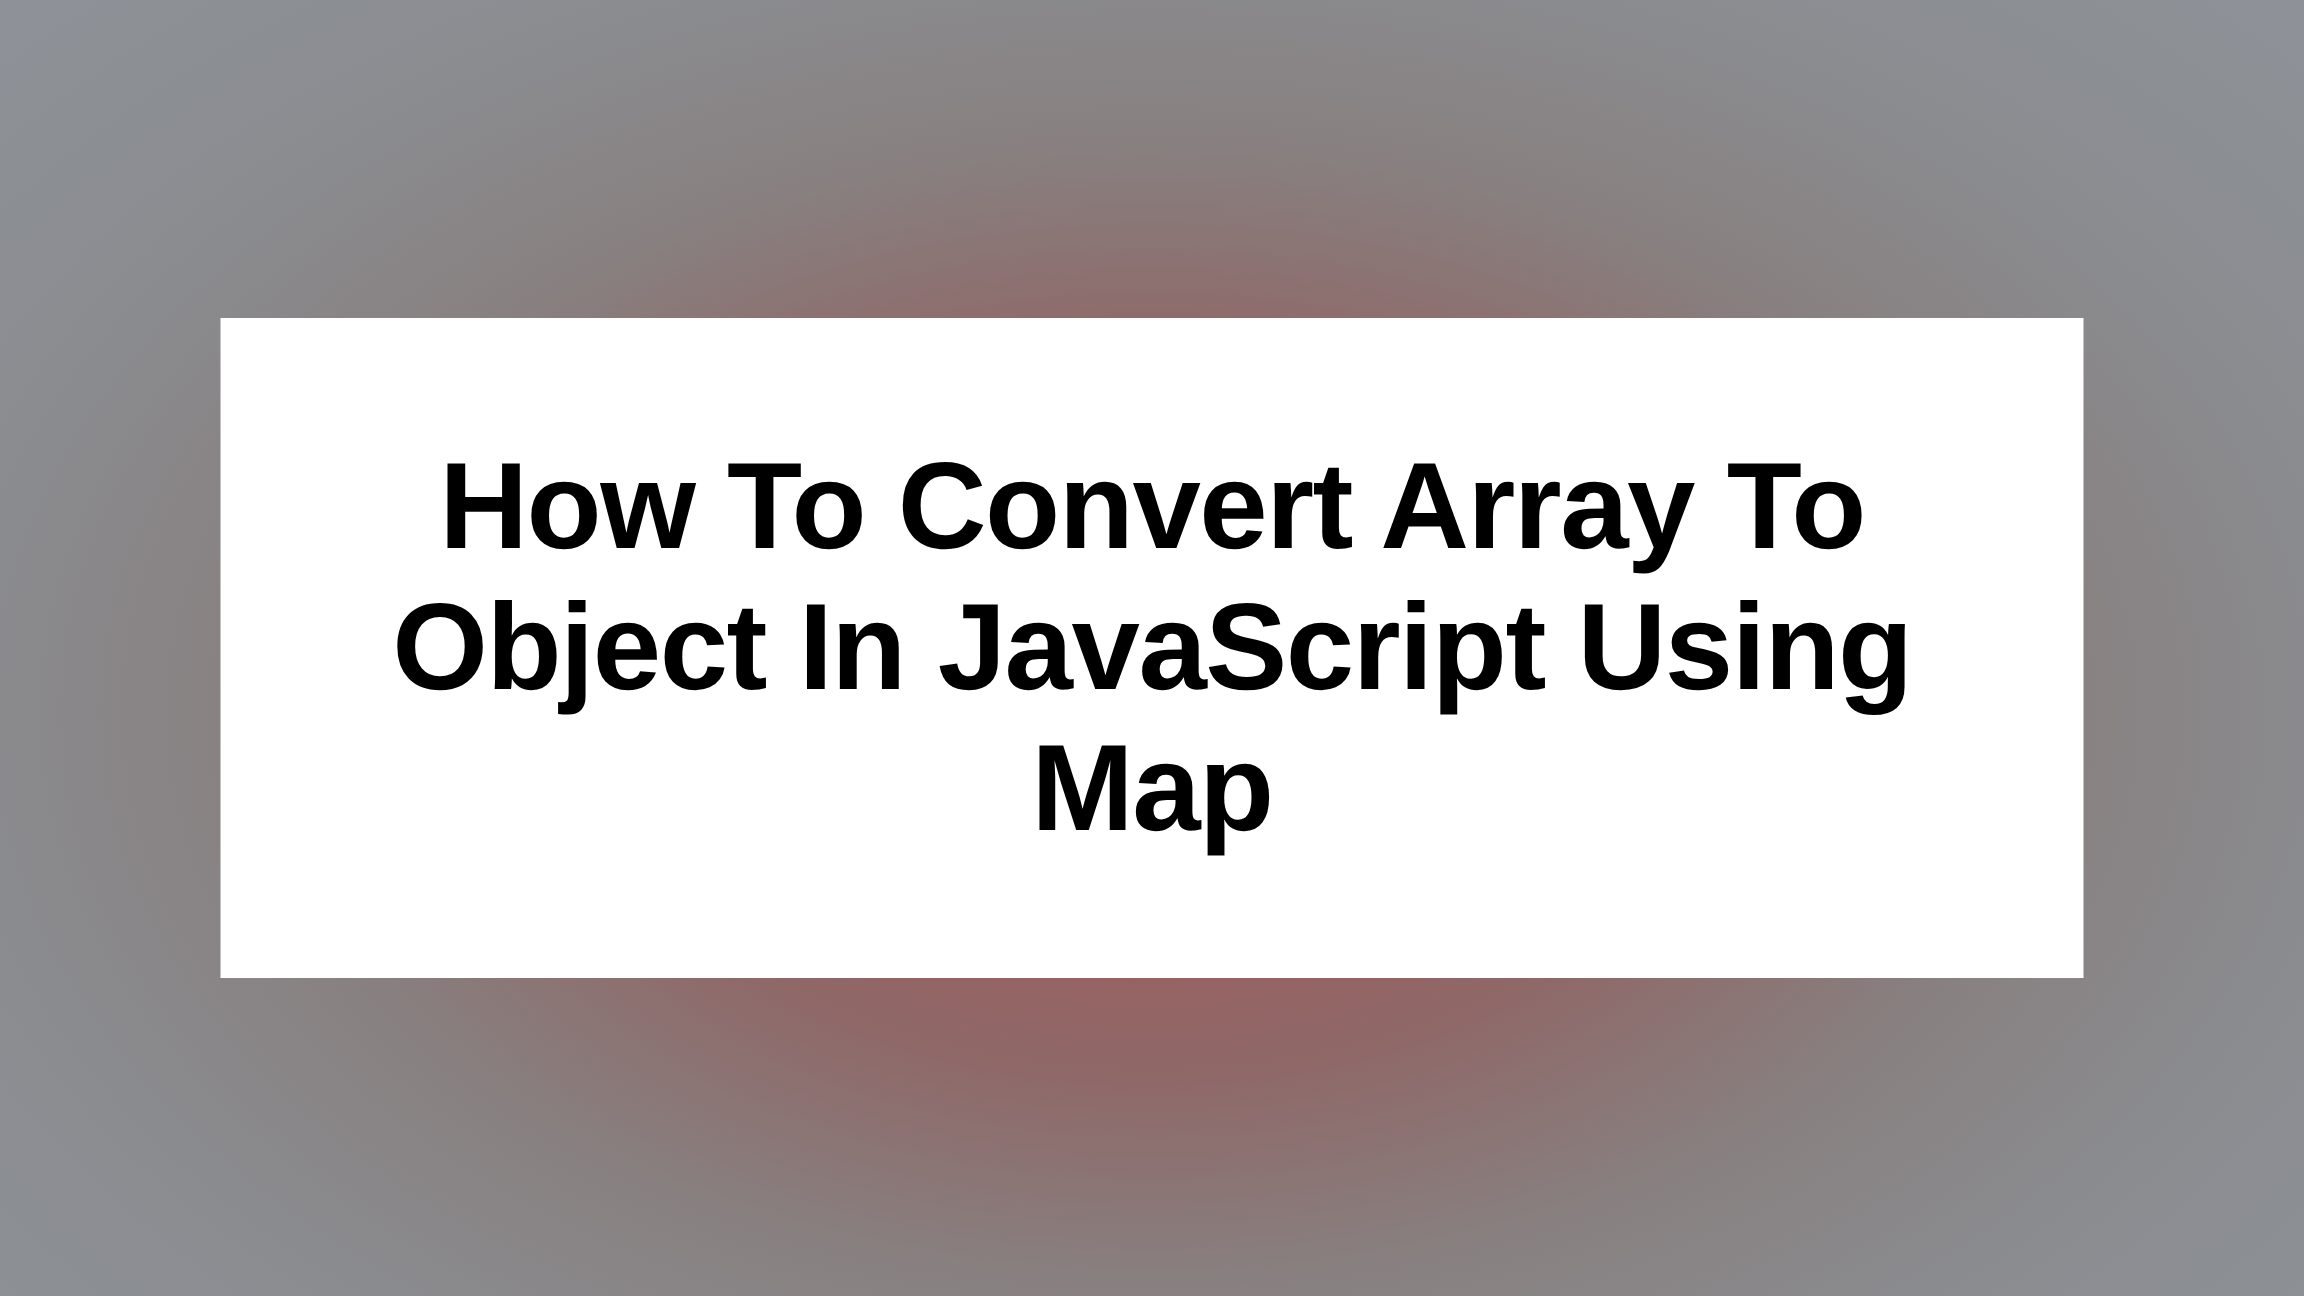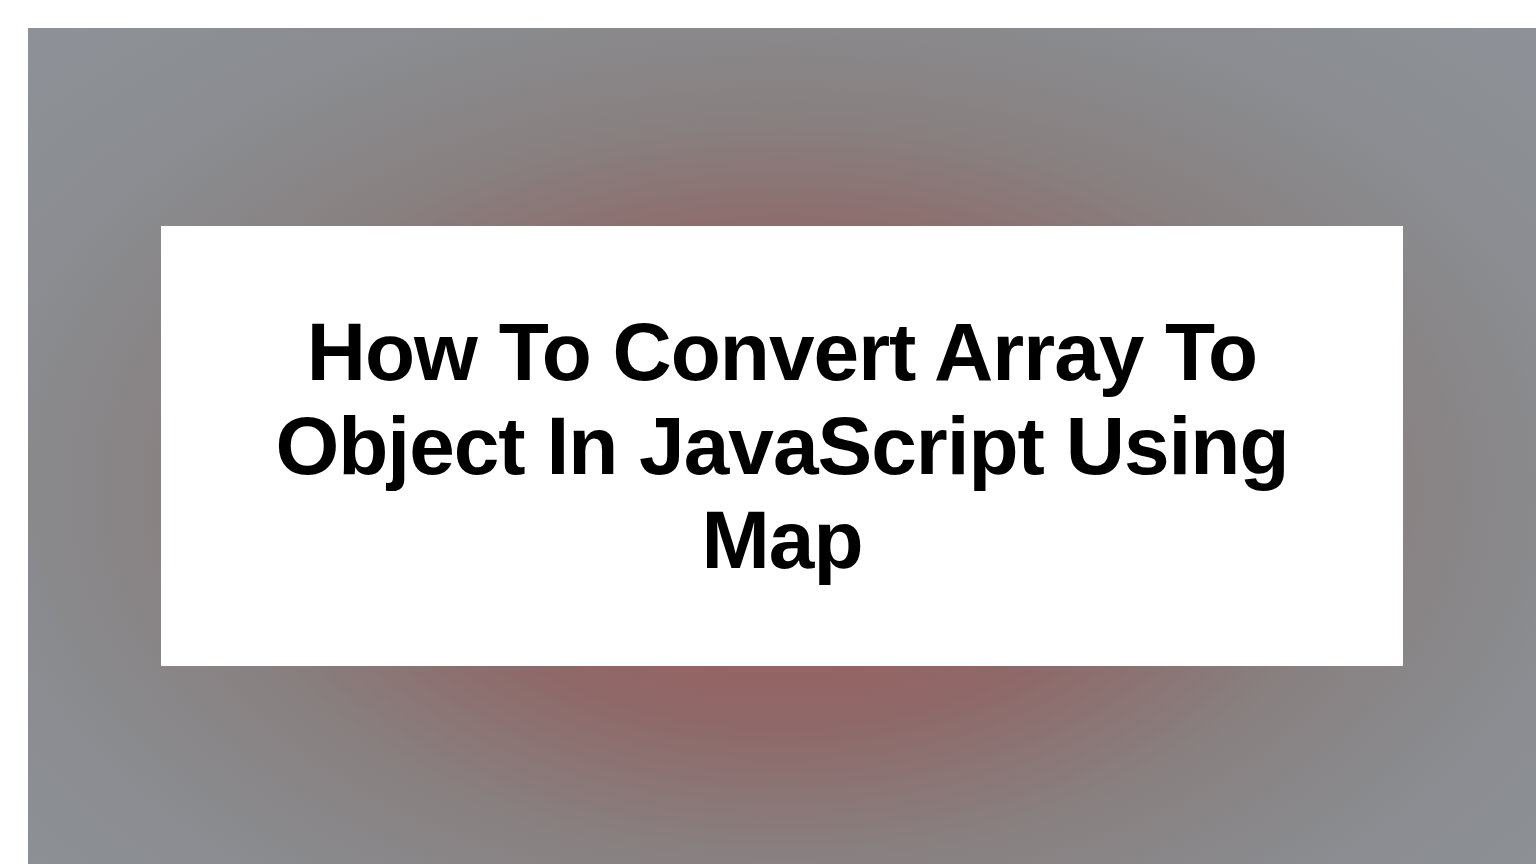--- a/index.html
+++ b/index.html
@@ -1,17 +1,17 @@
 <!DOCTYPE html>
 <html><head>
   <meta charset="utf-8">
   <style>
     * {
       margin: 0;
-      padding: 14px;
+      padding: 0;
       box-sizing: border-box;
     }
     
     body {
       width: 1536px;
       height: 864px;
       overflow: hidden;
       position: relative;
       font-family: 'Arial Black', 'Helvetica Neue', Helvetica, Arial, sans-serif;
     }

